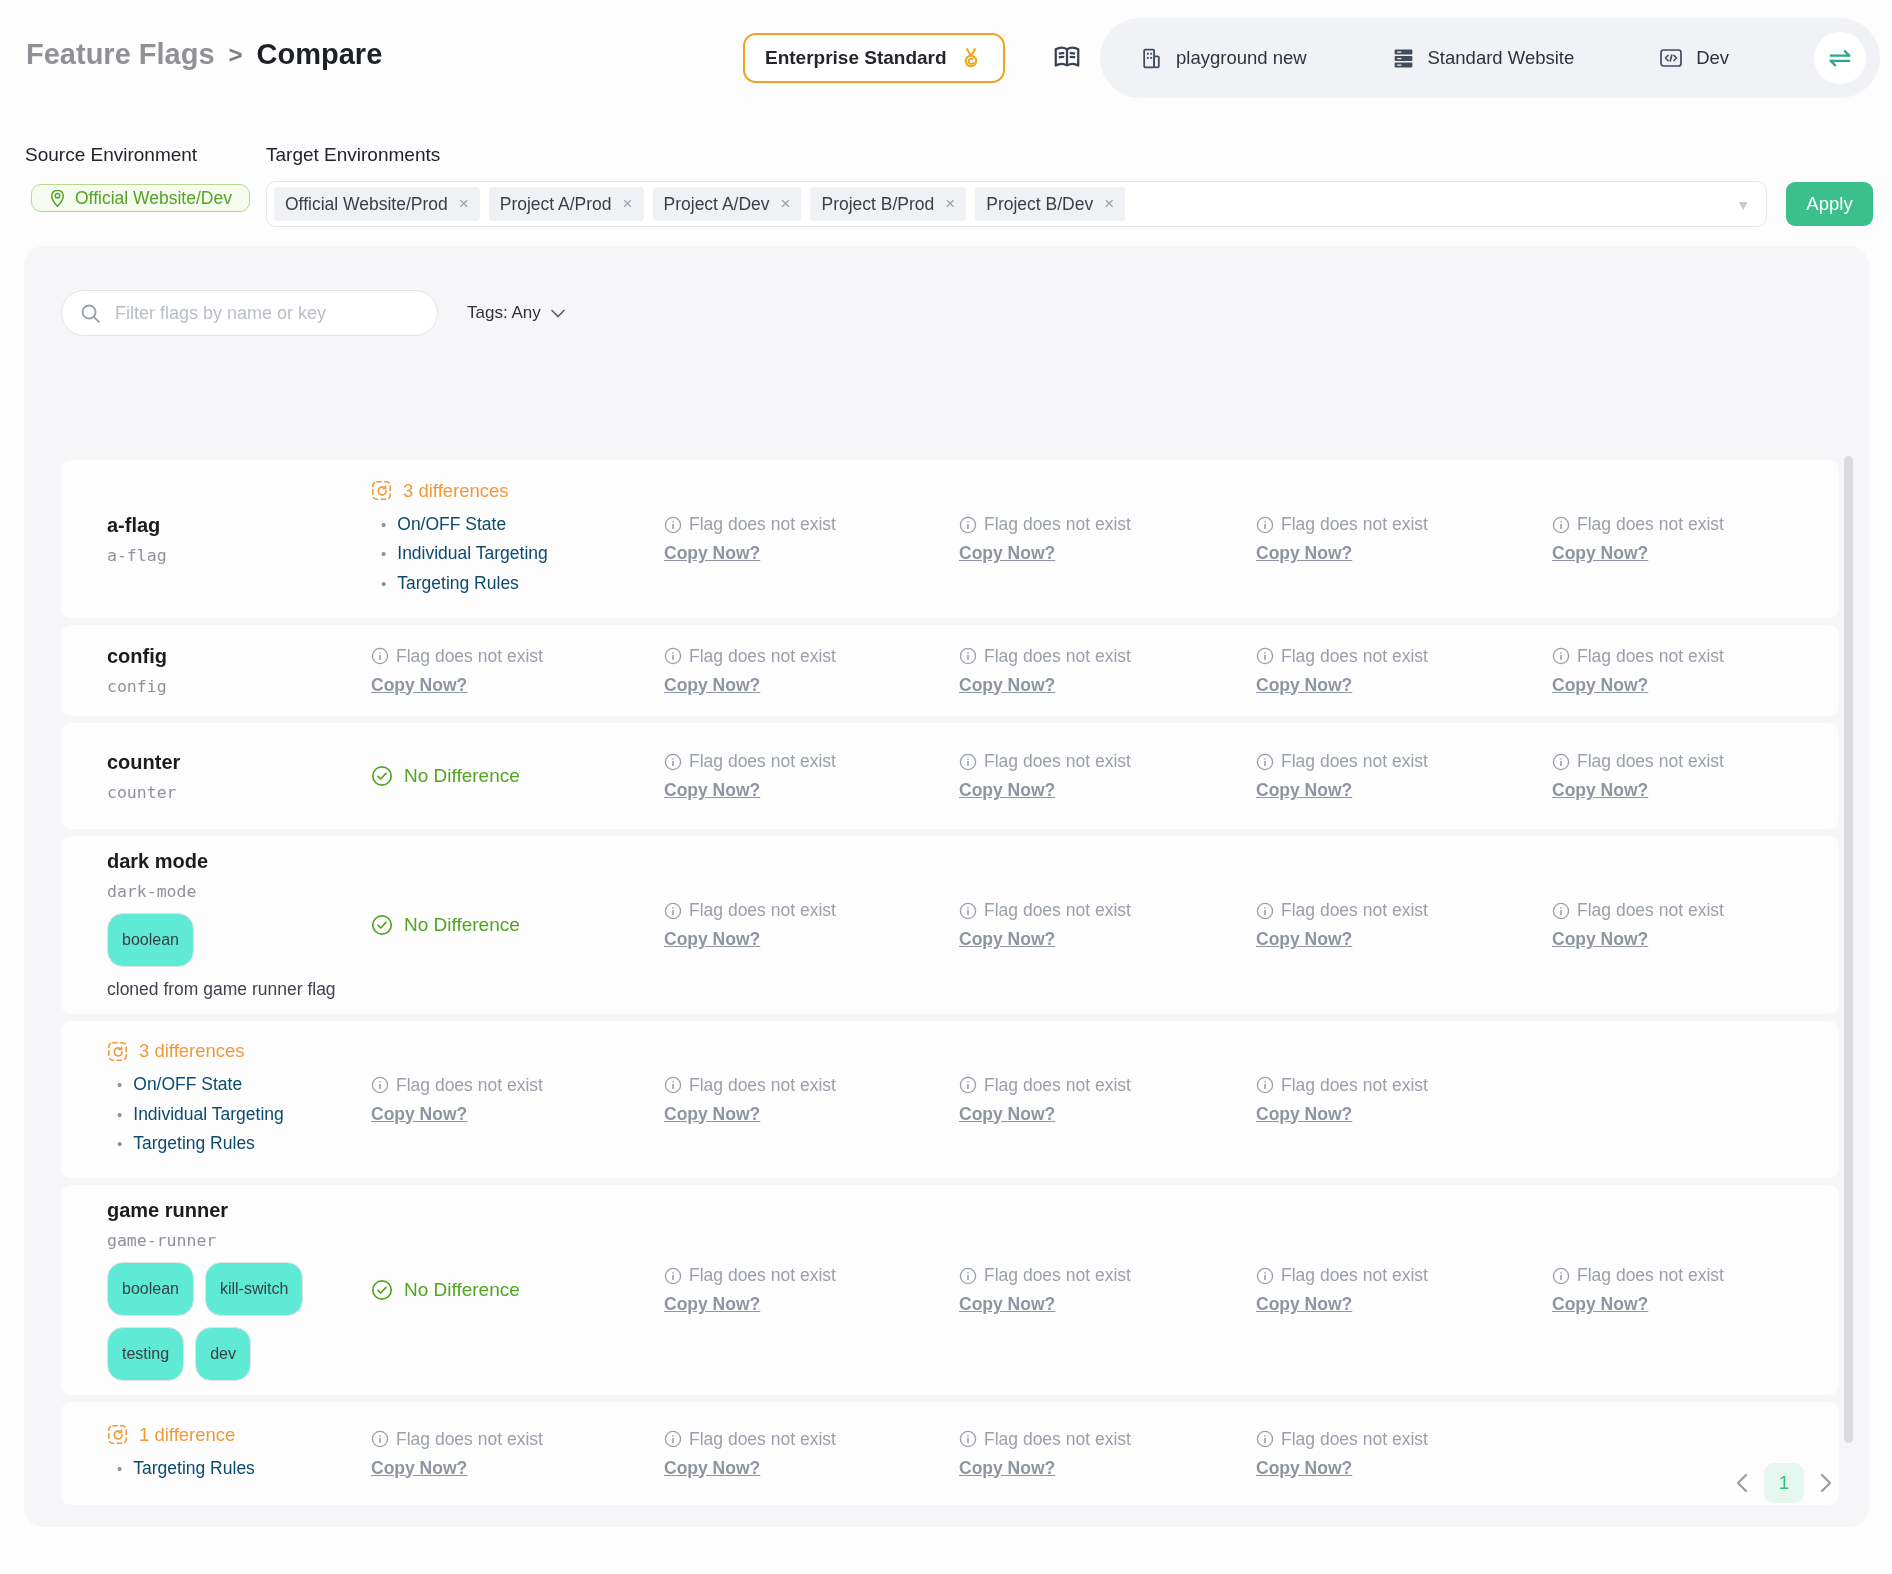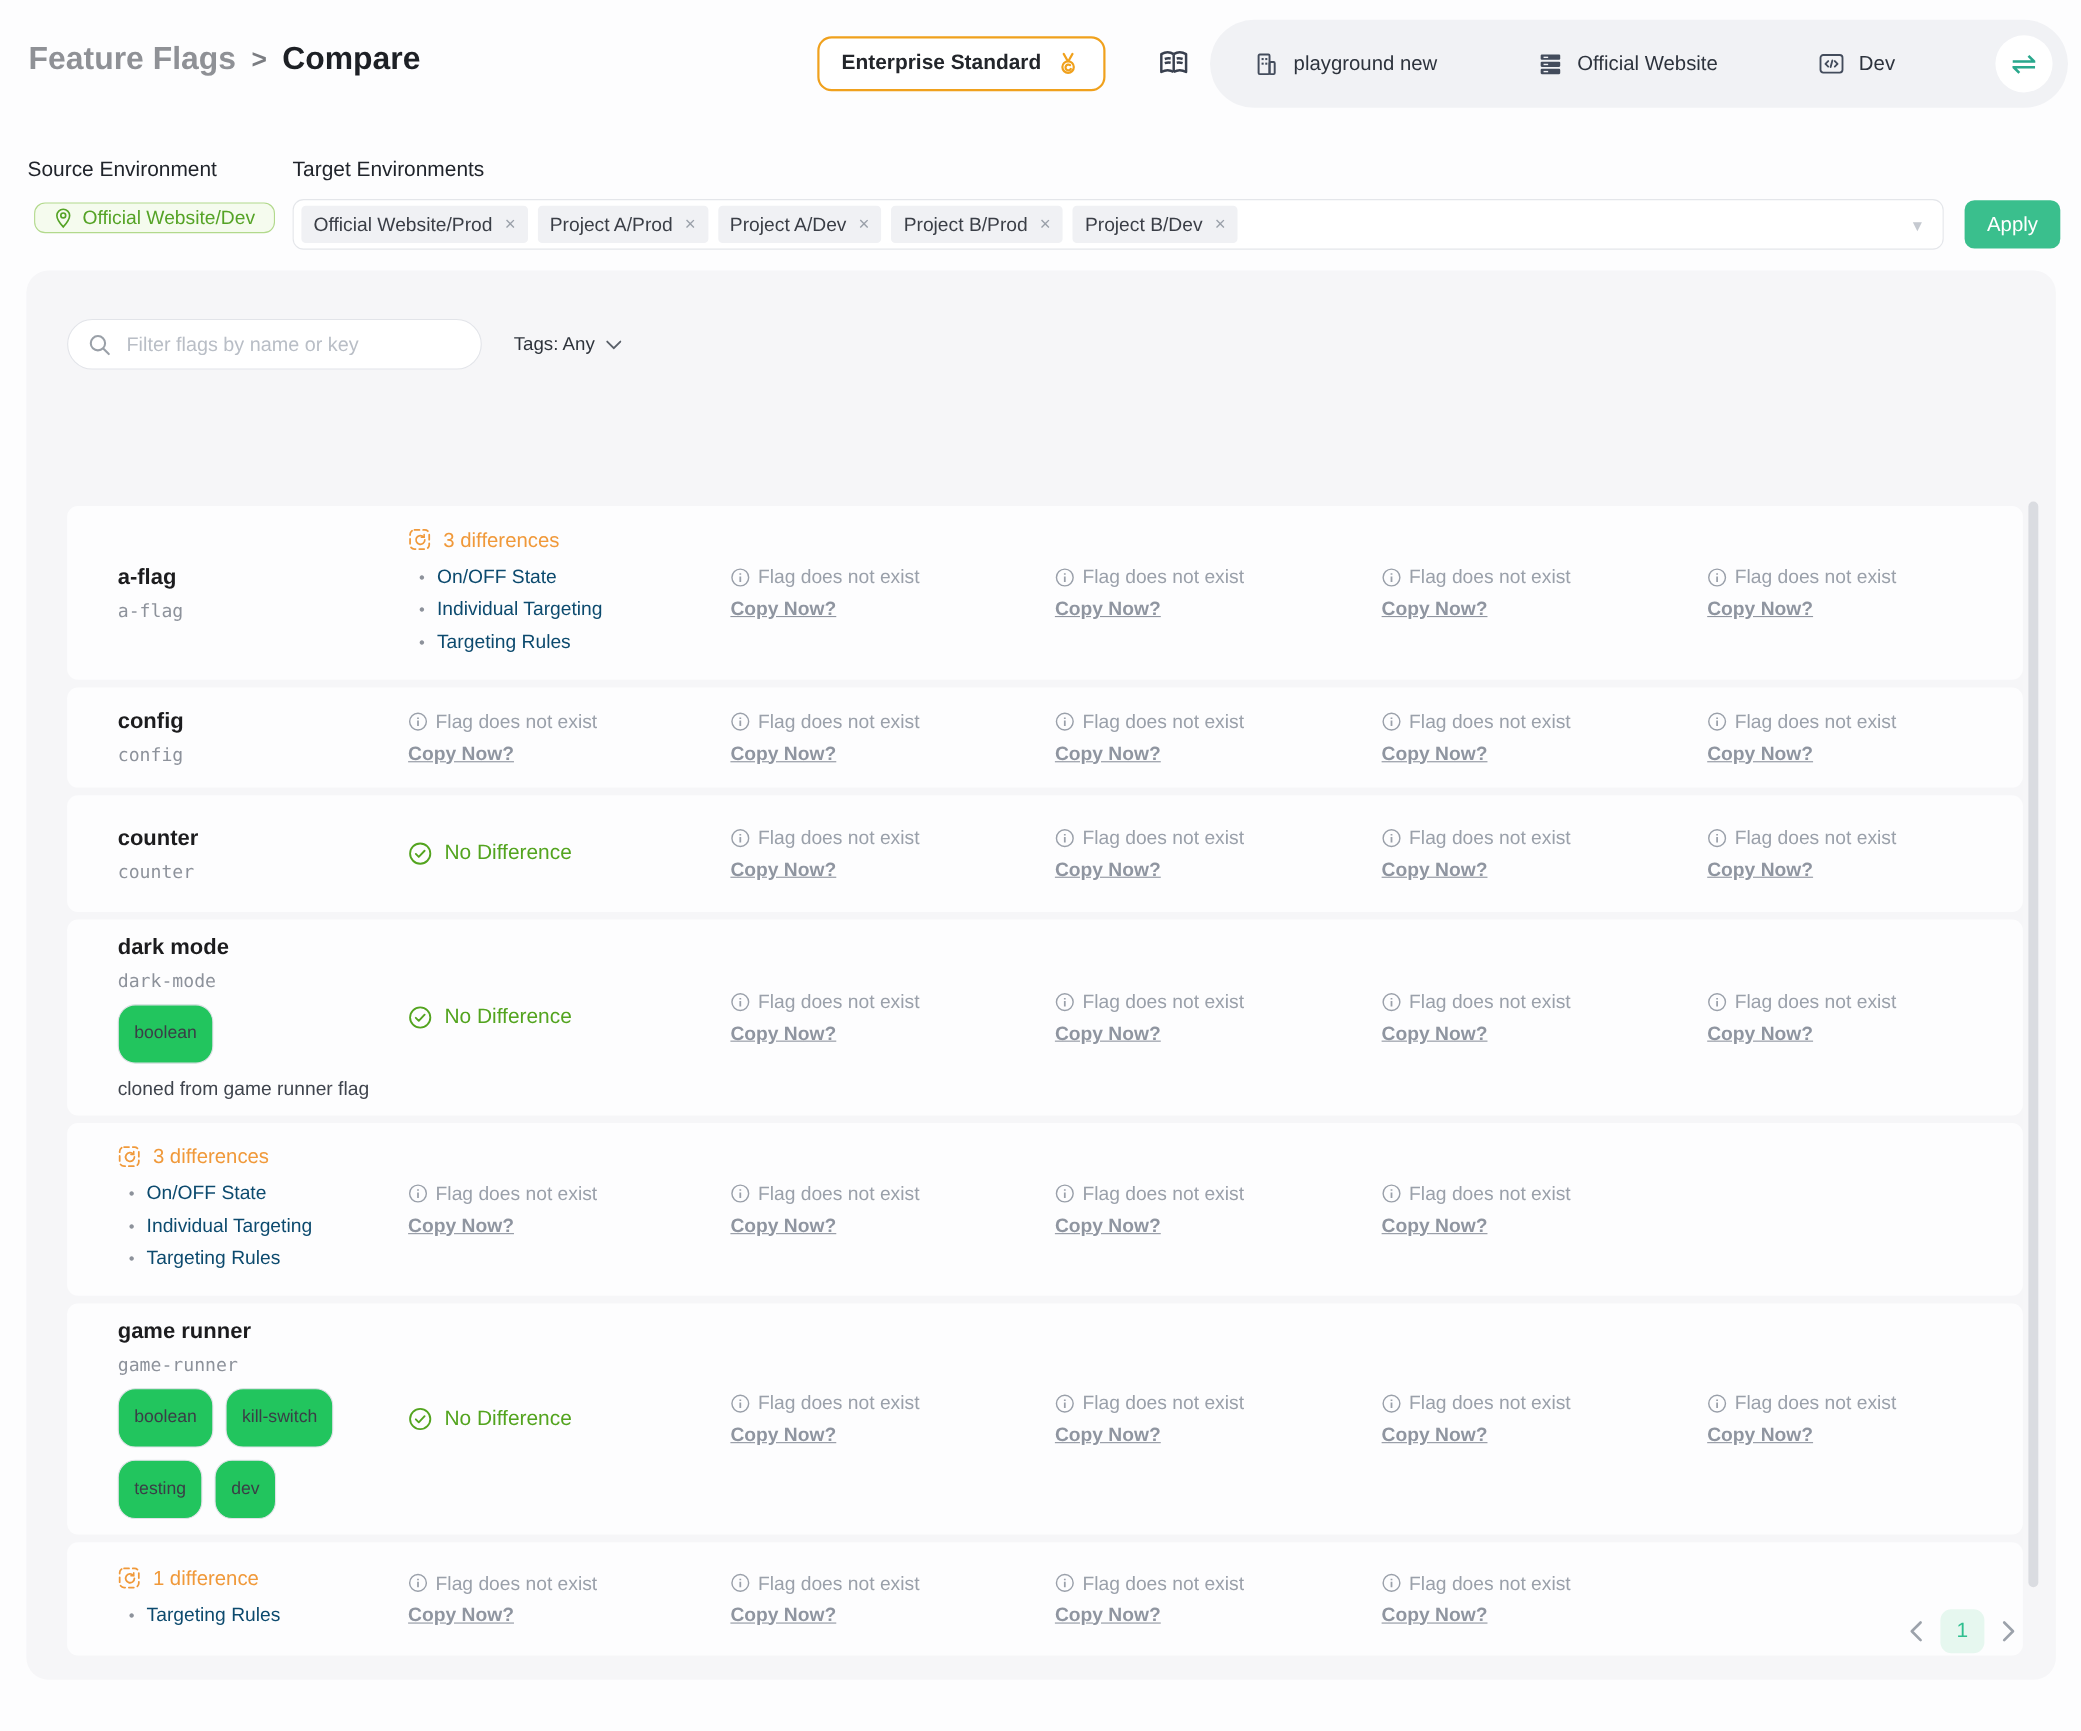--- a/index.html
+++ b/index.html
@@ -67,21 +67,21 @@
   .rows{position:absolute;left:37px;top:210px;width:1778px;display:flex;flex-direction:column;gap:7px;}
   .thead{top:388px;}
   .rows{top:214px;}
   .rows{top:214px;}
   .flag-row{background:#fdfdfe;border-radius:10px;display:grid;
     grid-template-columns:264px 293px 295px 297px 296px 1fr;align-items:center;
     padding:14px 0 14px 46px;}
   .flag-name{font-size:20px;font-weight:700;color:#1c1c1e;}
   .flag-key{font-family:"DejaVu Sans Mono",monospace;font-size:16.5px;color:#8d929b;margin-top:9px;}
   .flag-tags{display:flex;gap:11px;margin-top:12px;flex-wrap:wrap;max-width:235px;}
-  .tag-chip{border:1px solid #e0e2e7;background:#22c55e;border-radius:16px;padding:17px 14px;
+  .tag-chip{border:1px solid #e0e2e7;background:#5eead4;border-radius:16px;padding:17px 14px;
     font-size:16px;color:#3a3e46;white-space:nowrap;}
   .flag-desc{margin-top:12px;font-size:17.5px;color:#3f444d;}
   .diff-head{display:flex;gap:11px;align-items:center;color:var(--warning-orange);font-size:18.5px;}
   .diff-list{margin:8px 0 0 0;padding-left:10px;list-style:none;font-size:17.5px;color:#0c4a6e;line-height:1.68;}
   .diff-list li::before{content:"•";color:#8d929b;margin-right:11px;font-size:15px;}
   .ok-cell{display:flex;gap:11px;align-items:center;color:var(--success-green);font-size:19px;}
   .missing-cell{font-size:17.5px;color:#9aa0aa;}
   .missing-line{display:flex;gap:7px;align-items:center;}
   .copy-link{display:inline-block;margin-top:8px;font-weight:700;text-decoration:underline;
     color:#8f95a0;cursor:pointer;font-size:17.5px;}
@@ -141,21 +141,21 @@
     <span>
       <svg width="23" height="23" viewBox="0 0 22 22" fill="#434c5c">
         <rect x="2.5" y="2.5" width="17" height="4.6" rx="1"></rect>
         <rect x="2.5" y="8.7" width="17" height="4.6" rx="1"></rect>
         <rect x="2.5" y="14.9" width="17" height="4.6" rx="1"></rect>
         <rect x="5" y="4.3" width="4" height="1.2" fill="#f1f2f5"></rect>
         <rect x="5" y="10.5" width="4" height="1.2" fill="#f1f2f5"></rect>
         <rect x="5" y="16.7" width="4" height="1.2" fill="#f1f2f5"></rect>
       </svg>
     </span>
-    <span>Official Website</span>
+    <span>Standard Website</span>
   </div>
   <div class="env-item">
     <span>
       <svg width="24" height="22" viewBox="0 0 24 22" fill="none" stroke="#434c5c" stroke-width="1.7" stroke-linecap="round" stroke-linejoin="round">
         <rect x="2" y="3" width="20" height="16" rx="2.5"></rect>
         <path d="M9 8.5L6.5 11 9 13.5"></path>
         <path d="M15 8.5L17.5 11 15 13.5"></path>
         <path d="M12.8 8l-1.6 6"></path>
       </svg>
     </span>

